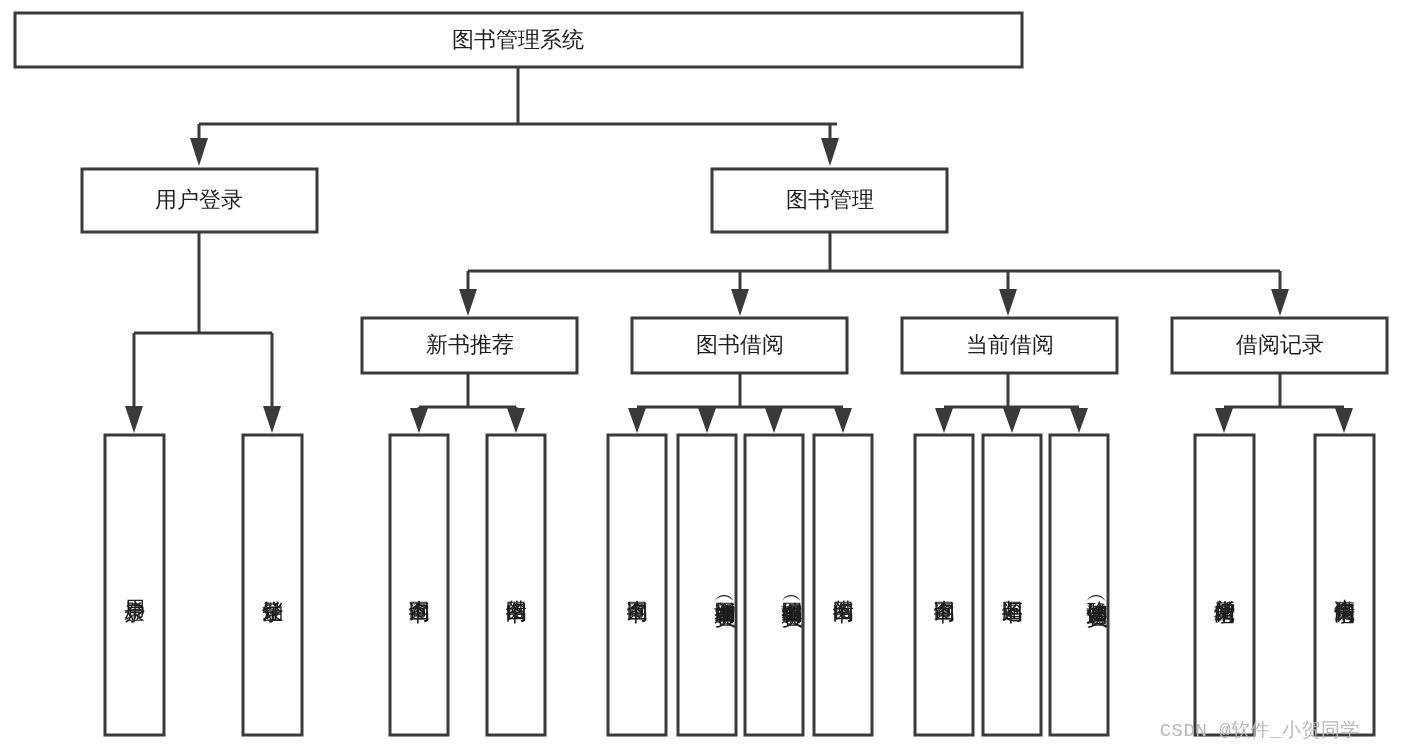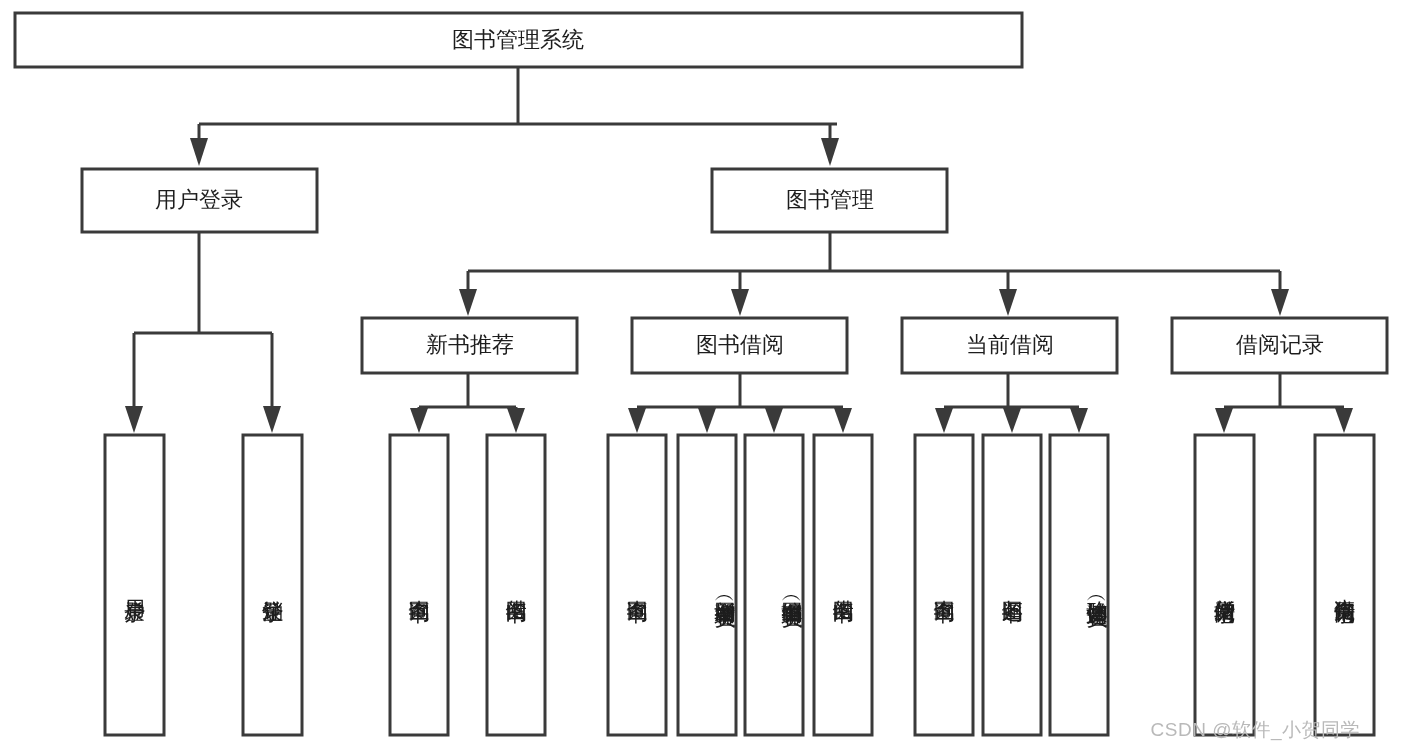--- a/index.html
+++ b/index.html
@@ -63,21 +63,21 @@
     white-space: nowrap;
     pointer-events: none;
   }
   .node-label-v.centered {
     align-items: center;
   }
   .watermark {
     position: absolute;
     right: 8px;
     bottom: 4px;
-    font-family: Liberation Sans, sans-serif;
+    font-family: Liberation Mono, monospace;
     font-size: 19px;
     color: #b9b9b9;
     white-space: nowrap;
     letter-spacing: 0.5px;
   }
 </style>
 </head>
 <body>
 
 <div id="diagram-root">

